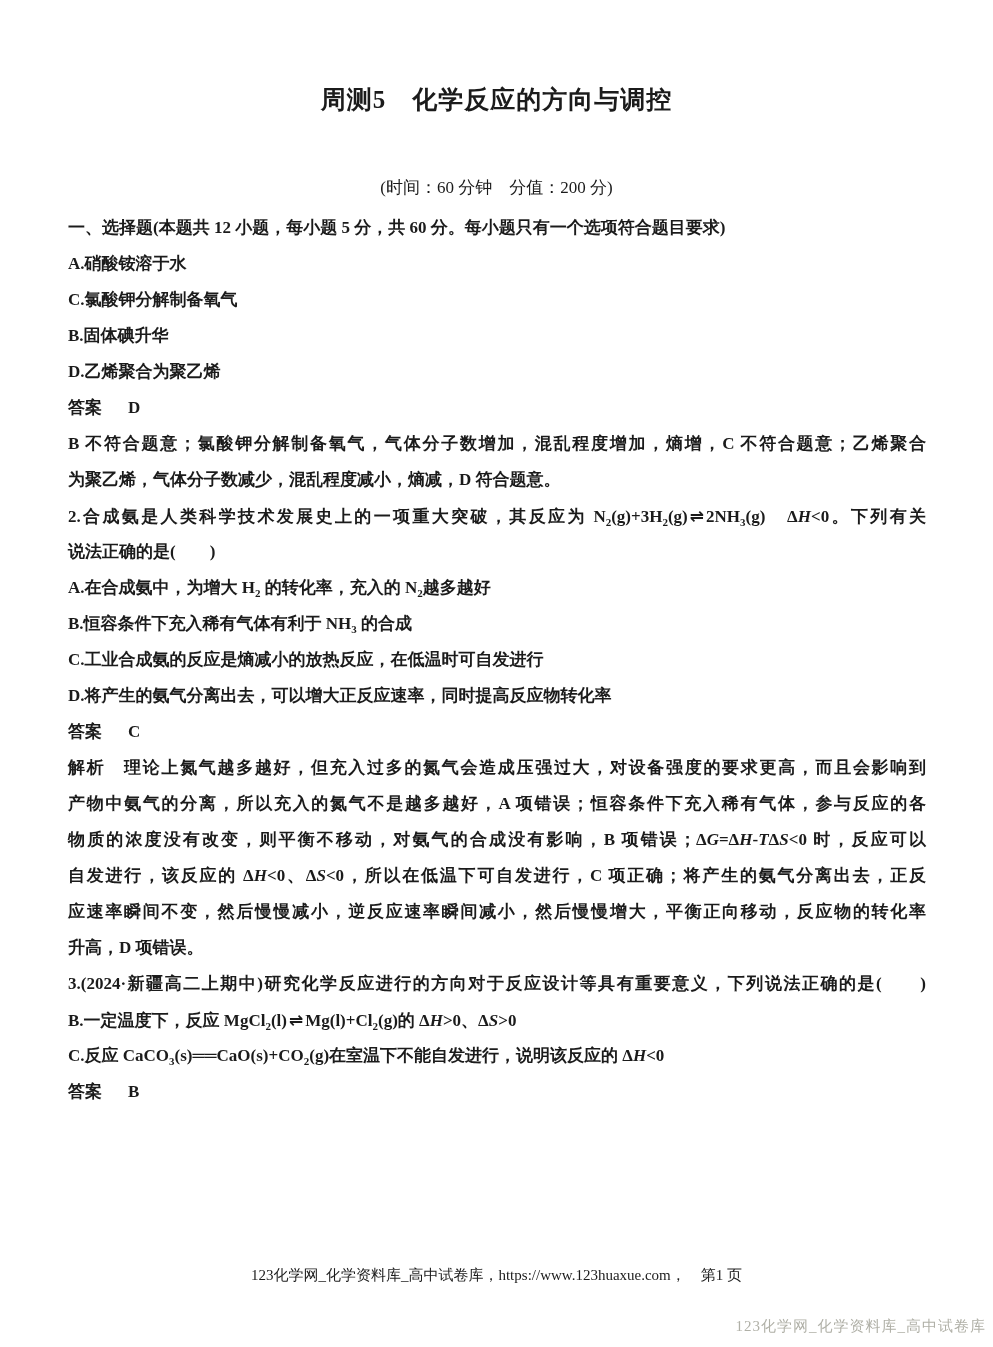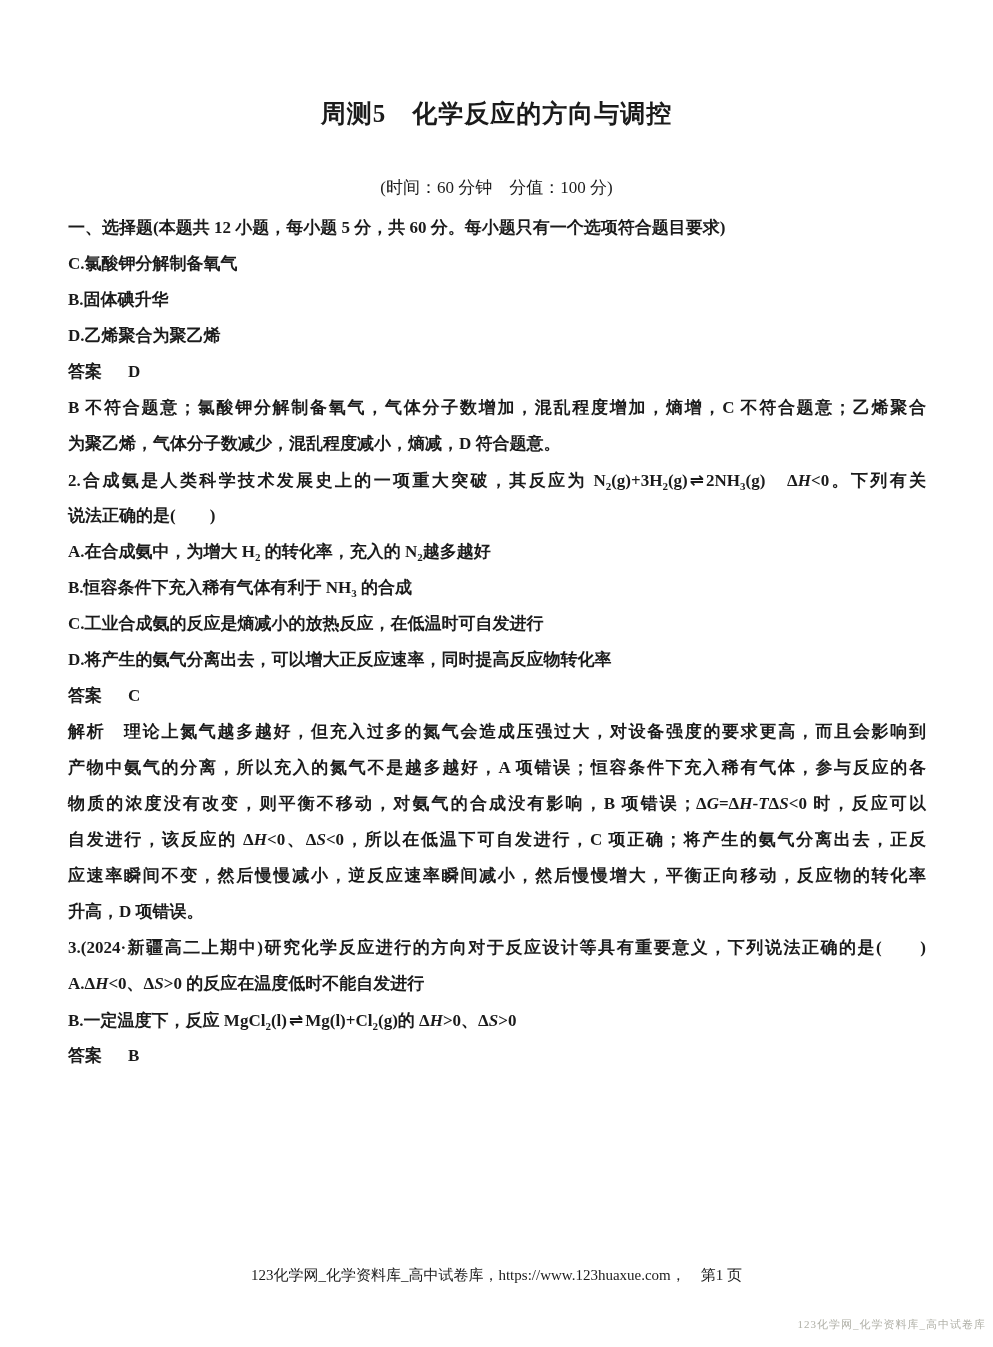--- a/index.html
+++ b/index.html
@@ -5,21 +5,21 @@
   html,body{margin:0;padding:0;background:#fff;}
   .page{
     position:relative;
     width:993px;height:1347px;
     background:#ffffff;
     color:#1b1b1b;
     font-family:"Liberation Serif","DejaVu Serif",serif;
     overflow:hidden;
   }
   .title{
-    position:absolute;top:97px;left:0;width:100%;
+    position:absolute;top:83px;left:0;width:100%;
     margin:0;text-align:center;
     font-size:25px;font-weight:bold;letter-spacing:1px;
   }
   .meta{
     position:absolute;top:176px;left:0;width:100%;
     text-align:center;font-size:17px;
   }
   .content{
     position:absolute;left:68px;top:210px;width:858px;
     font-size:17px;line-height:36px;font-weight:bold;
@@ -30,35 +30,36 @@
   sub{font-size:11px;line-height:0;}
   i{font-style:italic;}
   .ansv{margin-left:26px;}
   .eq{font-family:"DejaVu Sans",sans-serif;padding:0 2px;}
   .footer{
     position:absolute;top:1266px;left:0;width:100%;
     text-align:center;font-size:15px;color:#1b1b1b;
   }
   .watermark{
     position:absolute;top:1317px;right:7px;
-    font-size:11px;color:#b0b0a7;letter-spacing:1px;text-align:right;
+    font-size:15px;color:#b0b0a7;letter-spacing:1px;text-align:right;
   }
 </style>
 </head>
 <body>
 
 <div class="page">
 
   <h1 class="title">周测5　化学反应的方向与调控</h1>
-  <div class="meta">(时间：60 分钟　分值：100 分)</div>
+  <div class="meta">(时间：60 分钟　分值：200 分)</div>
 
   <div class="content">
 
     <div class="line">一、选择题(本题共 12 小题，每小题 5 分，共 60 分。每小题只有一个选项符合题目要求)</div>
 
+    <div class="line">A.硝酸铵溶于水</div>
     <div class="line">C.氯酸钾分解制备氧气</div>
     <div class="line">B.固体碘升华</div>
     <div class="line">D.乙烯聚合为聚乙烯</div>
     <div class="line">
       <span>答案</span><span class="ansv">D</span>
     </div>
     <div class="line j">B 不符合题意；氯酸钾分解制备氧气，气体分子数增加，混乱程度增加，熵增，C 不符合题意；乙烯聚合</div>
     <div class="line">为聚乙烯，气体分子数减少，混乱程度减小，熵减，D 符合题意。</div>
 
     <div class="line j">2.合成氨是人类科学技术发展史上的一项重大突破，其反应为 N<sub>2</sub>(g)+3H<sub>2</sub>(g)<span class="eq">⇌</span>2NH<sub>3</sub>(g)　Δ<i>H</i>&lt;0。下列有关</div>
@@ -71,22 +72,22 @@
       <span>答案</span><span class="ansv">C</span>
     </div>
     <div class="line j">解析　理论上氮气越多越好，但充入过多的氮气会造成压强过大，对设备强度的要求更高，而且会影响到</div>
     <div class="line j">产物中氨气的分离，所以充入的氮气不是越多越好，A 项错误；恒容条件下充入稀有气体，参与反应的各</div>
     <div class="line j">物质的浓度没有改变，则平衡不移动，对氨气的合成没有影响，B 项错误；Δ<i>G</i>=Δ<i>H</i>-<i>T</i>Δ<i>S</i>&lt;0 时，反应可以</div>
     <div class="line j">自发进行，该反应的 Δ<i>H</i>&lt;0、Δ<i>S</i>&lt;0，所以在低温下可自发进行，C 项正确；将产生的氨气分离出去，正反</div>
     <div class="line j">应速率瞬间不变，然后慢慢减小，逆反应速率瞬间减小，然后慢慢增大，平衡正向移动，反应物的转化率</div>
     <div class="line">升高，D 项错误。</div>
 
     <div class="line j">3.(2024·新疆高二上期中)研究化学反应进行的方向对于反应设计等具有重要意义，下列说法正确的是(　　)</div>
-    <div class="line">A.Δ<i>H</i>&lt;0、Δ<i>S</i>&gt;0 的反应在温度低时不能自发进行</div>
     <div class="line">B.一定温度下，反应 MgCl<sub>2</sub>(l)<span class="eq">⇌</span>Mg(l)+Cl<sub>2</sub>(g)的 Δ<i>H</i>&gt;0、Δ<i>S</i>&gt;0</div>
+    <div class="line">C.反应 CaCO<sub>3</sub>(s)══CaO(s)+CO<sub>2</sub>(g)在室温下不能自发进行，说明该反应的 Δ<i>H</i>&lt;0</div>
     <div class="line">
       <span>答案</span><span class="ansv">B</span>
     </div>
 
   </div>
 
   <div class="footer">123化学网_化学资料库_高中试卷库，https://www.123huaxue.com，　第1 页</div>
   <div class="watermark">123化学网_化学资料库_高中试卷库</div>
 
 </div>

